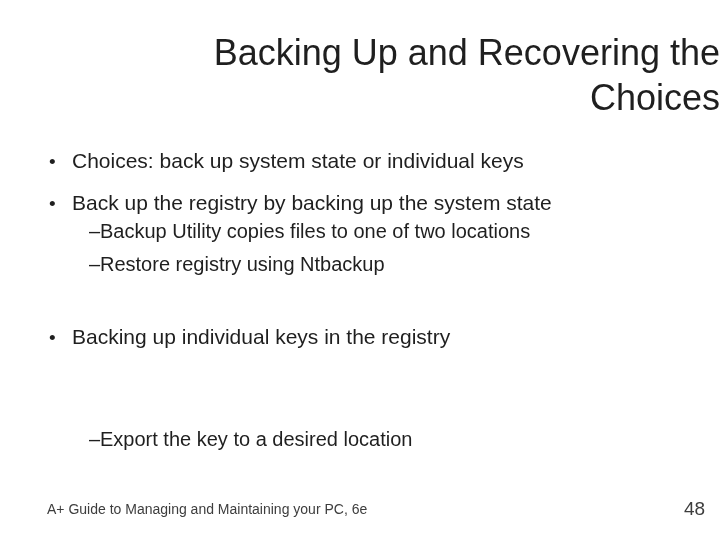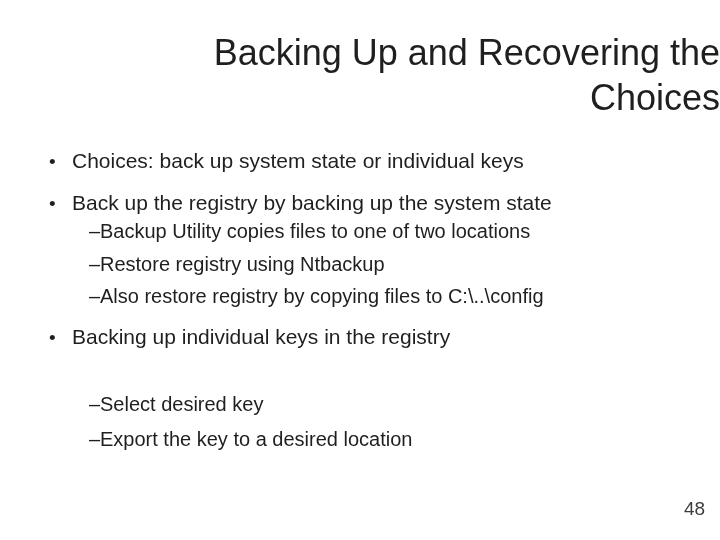--- a/index.html
+++ b/index.html
@@ -91,32 +91,27 @@
   </div>
 
   <div class="row l2" style="top:219px">
     <span class="marker">–</span><span>Backup Utility copies files to one of two locations</span>
   </div>
 
   <div class="row l2" style="top:252px">
     <span class="marker">–</span><span>Restore registry using Ntbackup</span>
   </div>
 
-  <div class="row l2" style="top:284px">
-    <span class="marker">–</span><span>Also restore registry by copying files to C:\..\config</span>
-  </div>
 
   <div class="row l1" style="top:320px">
     <span class="marker">•</span><span>Backing up individual keys in the registry</span>
   </div>
 
 
-  <div class="row l2" style="top:392px">
-    <span class="marker">–</span><span>Select desired key</span>
-  </div>
 
   <div class="row l2" style="top:427px">
     <span class="marker">–</span><span>Export the key to a desired location</span>
   </div>
 
+  <div class="footer-text">A+ Guide to Managing and Maintaining your PC, 6e</div>
   <div class="page-number">48</div>
 
 </div>
 
 </body></html>

